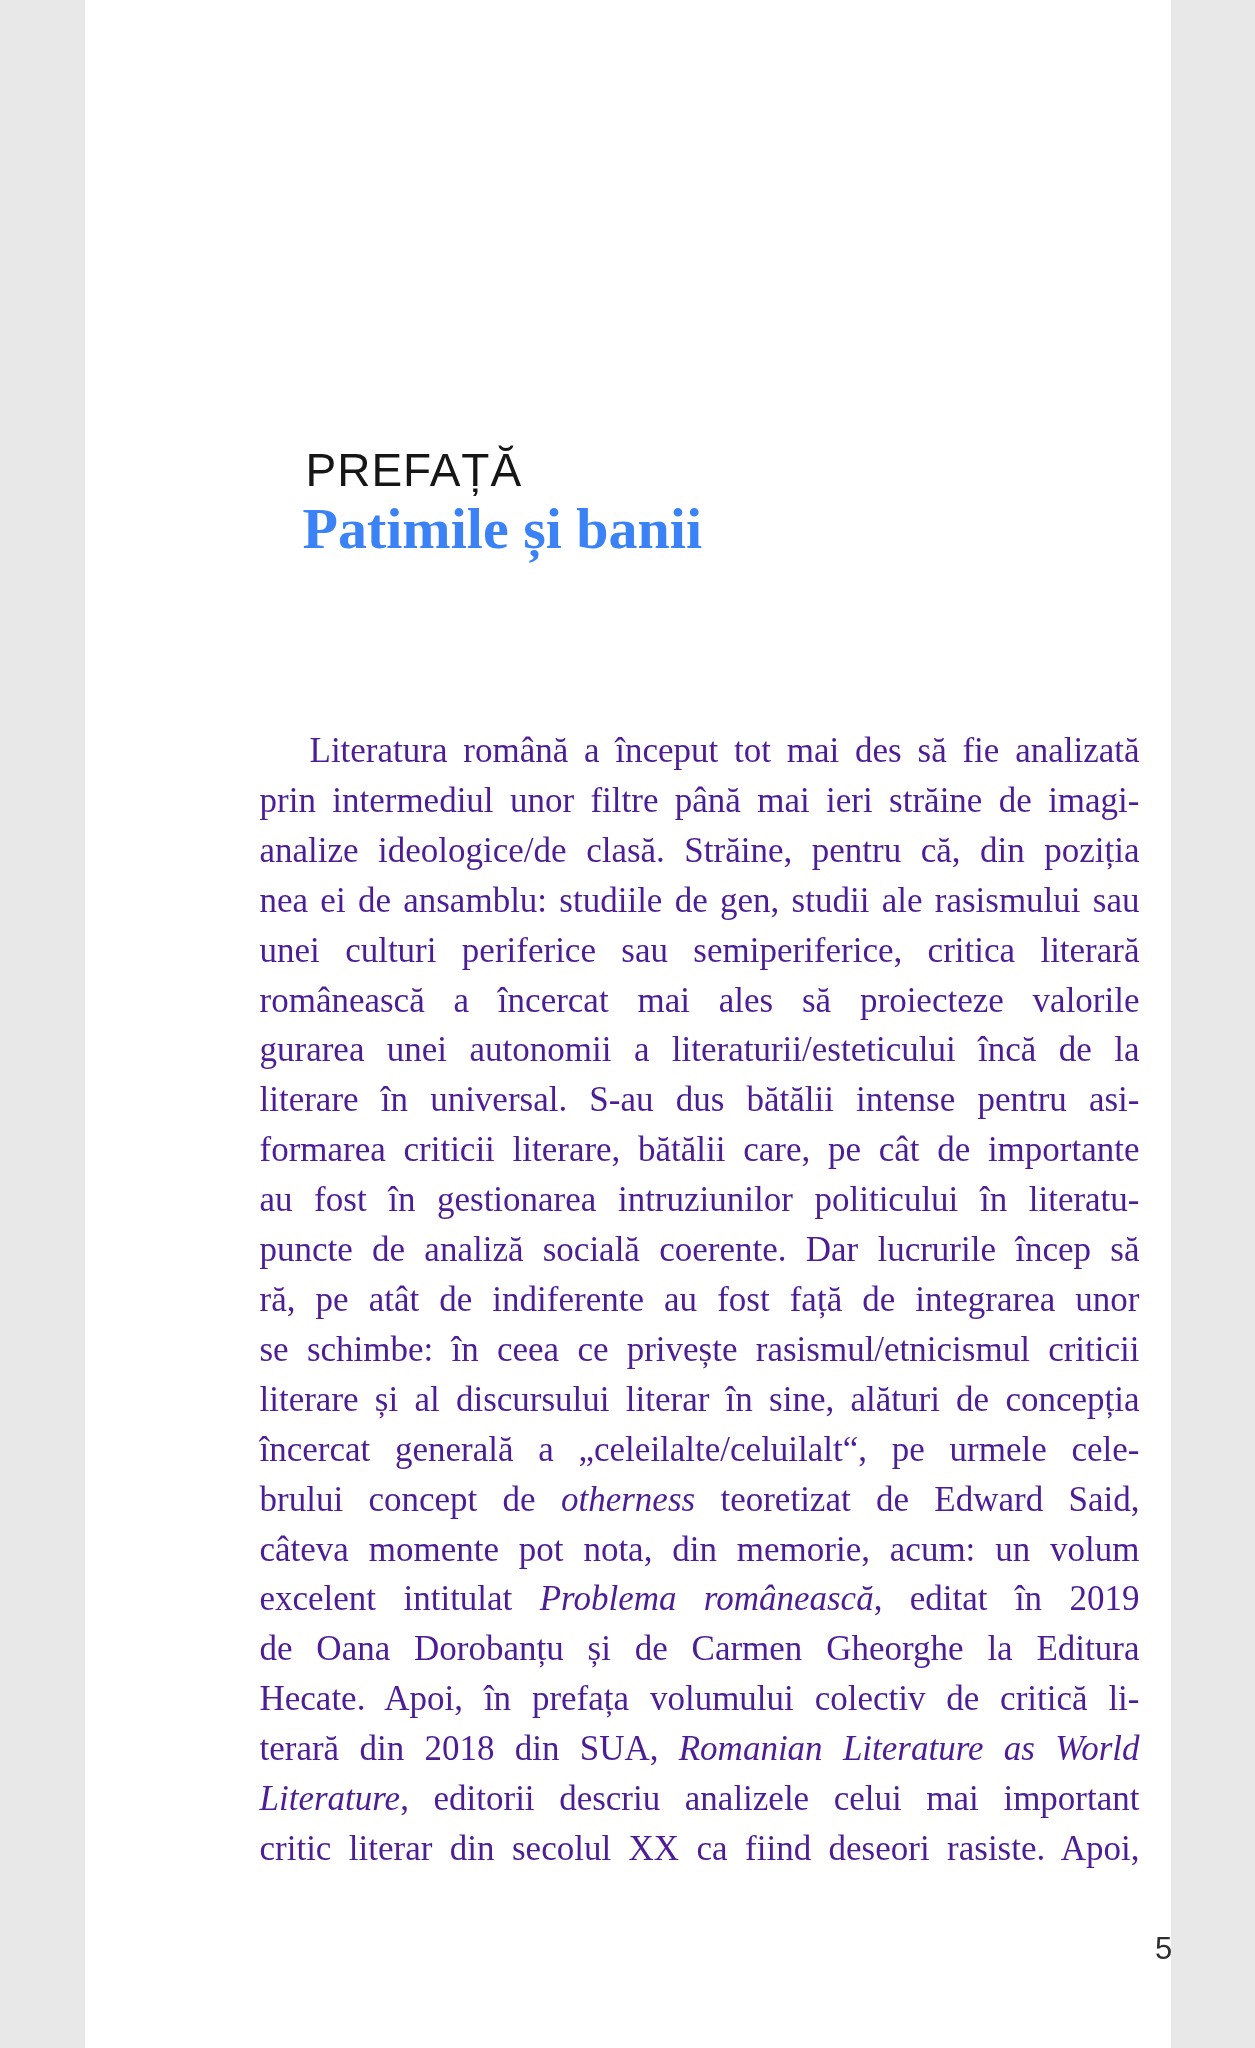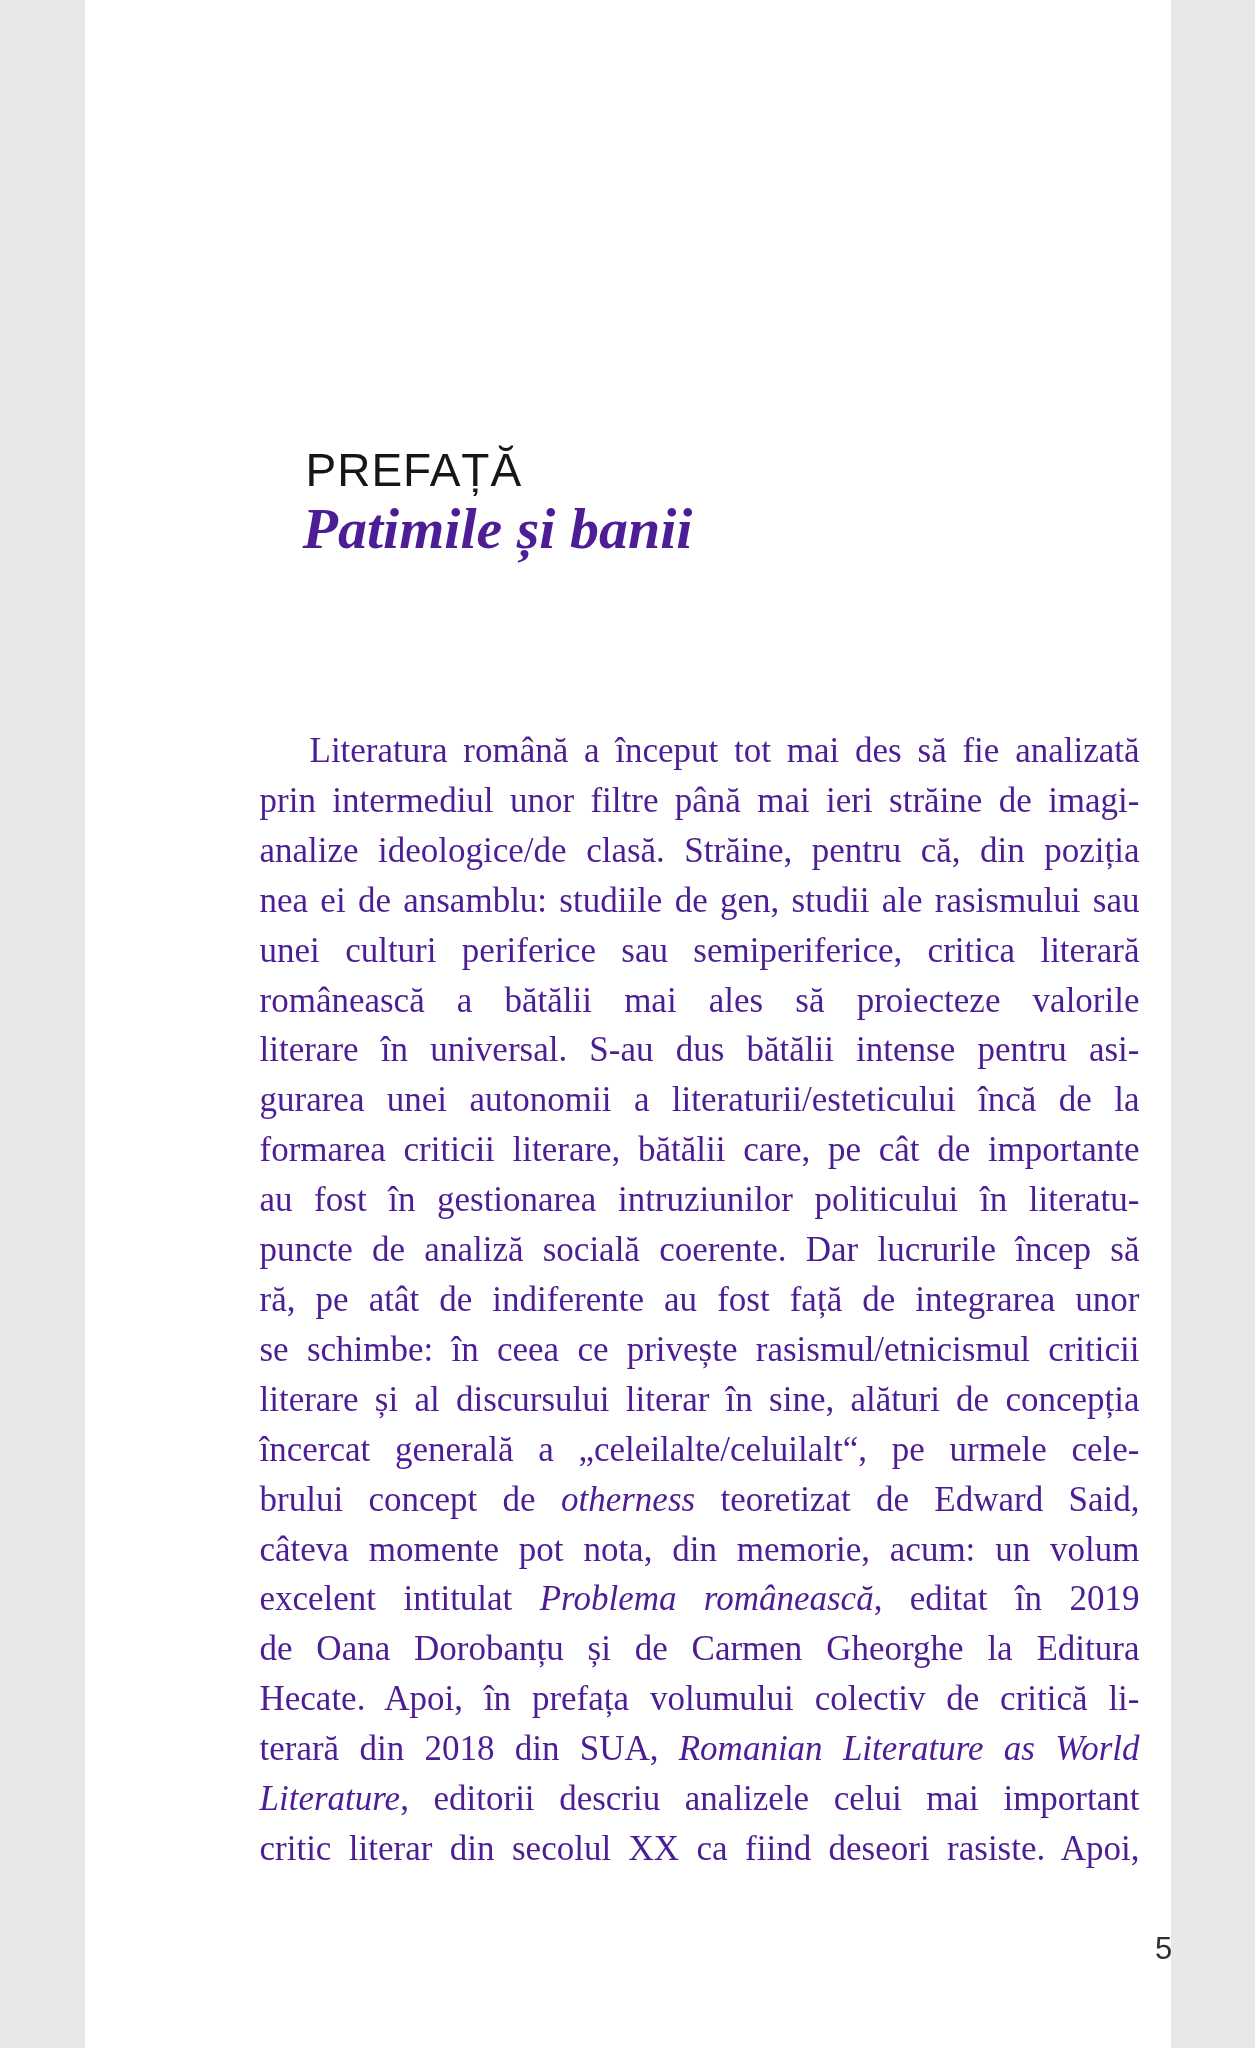--- a/index.html
+++ b/index.html
@@ -25,25 +25,24 @@
     font-weight: 400;
     letter-spacing: 1px;
     line-height: 1;
     color: #161616;
   }
   .chapter-title {
     position: absolute;
     left: 218px;
     top: 499px;
     font-family: "Liberation Serif", serif;
-    font-style: italic;
     font-weight: 600;
     font-size: 58px;
     line-height: 1.05;
-    color: #4c1d95;
+    color: #3b82f6;
   }
   .body-text {
     position: absolute;
     left: 175px;
     top: 726px;
     width: 880px;
     font-family: "Liberation Serif", serif;
     font-size: 35px;
     color: #4c1d95;
   }
@@ -79,23 +78,23 @@
   <div class="kicker">PREFAȚĂ</div>
 
   <div class="chapter-title">Patimile și banii</div>
 
   <div class="body-text" id="body-text">
       <div class="line indent"><span>Literatura română a început tot mai des să fie analizată</span></div>
       <div class="line"><span>prin intermediul unor filtre până mai ieri străine de imagi-</span></div>
       <div class="line"><span>analize ideologice/de clasă. Străine, pentru că, din poziția</span></div>
       <div class="line"><span>nea ei de ansamblu: studiile de gen, studii ale rasismului sau</span></div>
       <div class="line"><span>unei culturi periferice sau semiperiferice, critica literară</span></div>
-      <div class="line"><span>românească a bătălii mai ales să proiecteze valorile</span></div>
+      <div class="line"><span>românească a încercat mai ales să proiecteze valorile</span></div>
+      <div class="line"><span>gurarea unei autonomii a literaturii/esteticului încă de la</span></div>
       <div class="line"><span>literare în universal. S-au dus bătălii intense pentru asi-</span></div>
-      <div class="line"><span>gurarea unei autonomii a literaturii/esteticului încă de la</span></div>
       <div class="line"><span>formarea criticii literare, bătălii care, pe cât de importante</span></div>
       <div class="line"><span>au fost în gestionarea intruziunilor politicului în literatu-</span></div>
       <div class="line"><span>puncte de analiză socială coerente. Dar lucrurile încep să</span></div>
       <div class="line"><span>ră, pe atât de indiferente au fost față de integrarea unor</span></div>
       <div class="line"><span>se schimbe: în ceea ce privește rasismul/etnicismul criticii</span></div>
       <div class="line"><span>literare și al discursului literar în sine, alături de concepția</span></div>
       <div class="line"><span>încercat generală a „celeilalte/celuilalt“, pe urmele cele-</span></div>
       <div class="line"><span>brului concept de </span><em>otherness</em><span> teoretizat de Edward Said,</span></div>
       <div class="line"><span>câteva momente pot nota, din memorie, acum: un volum</span></div>
       <div class="line"><span>excelent intitulat </span><em>Problema românească</em><span>, editat în 2019</span></div>

